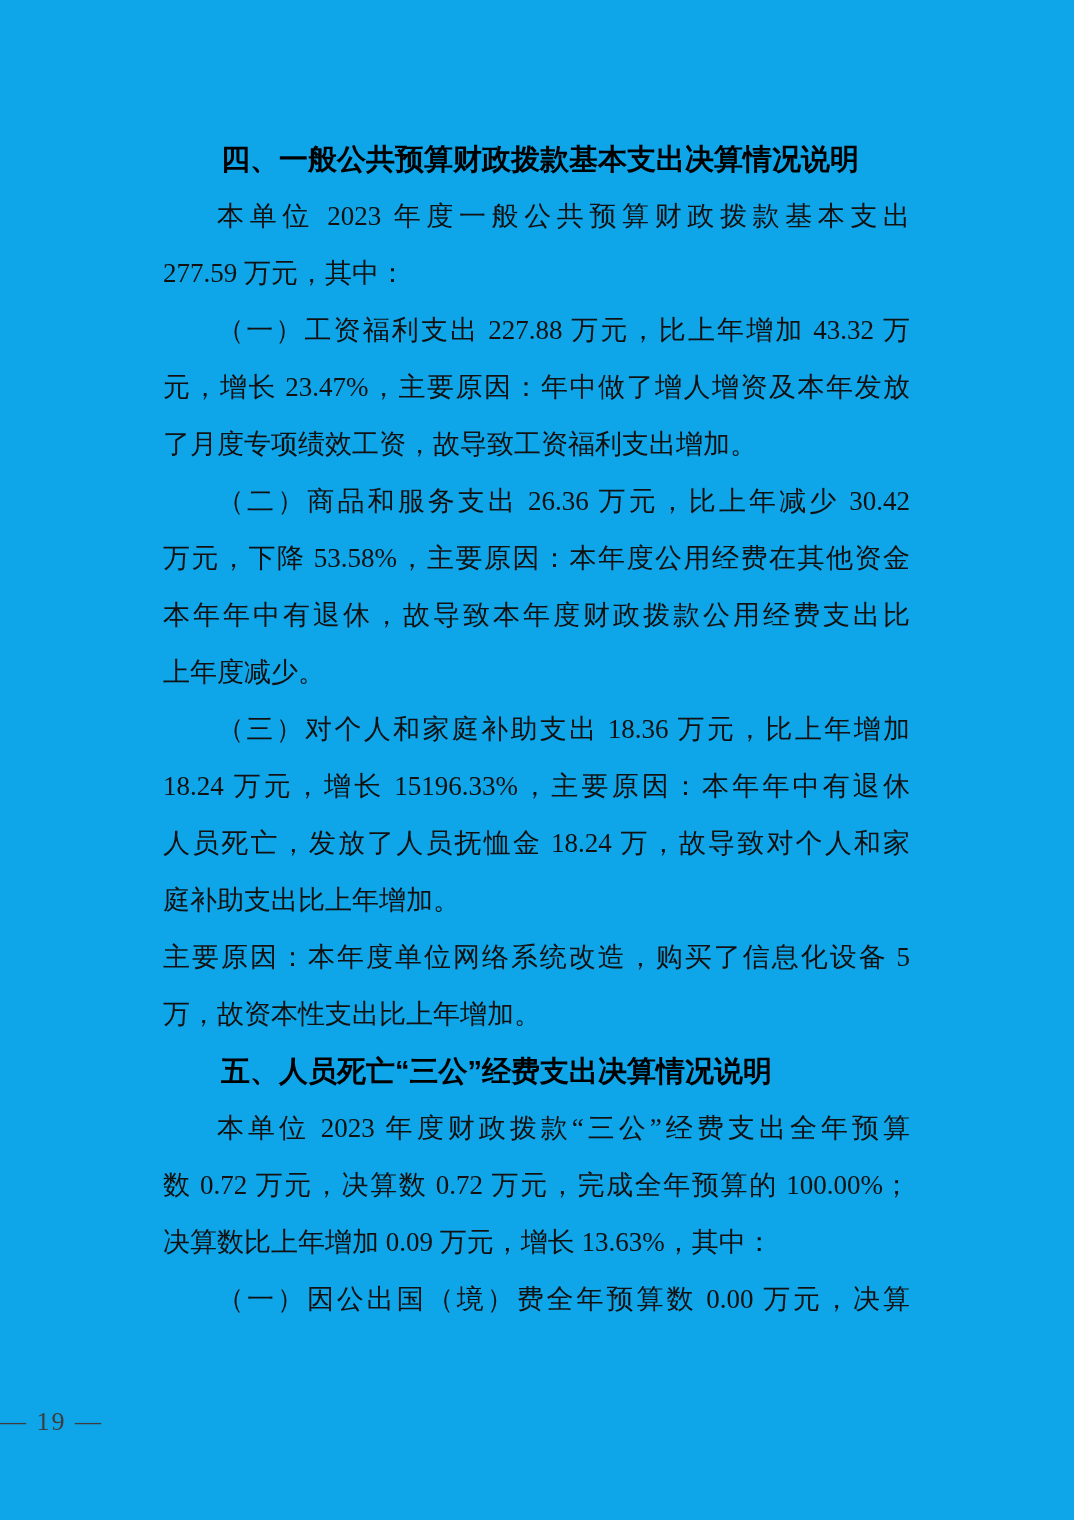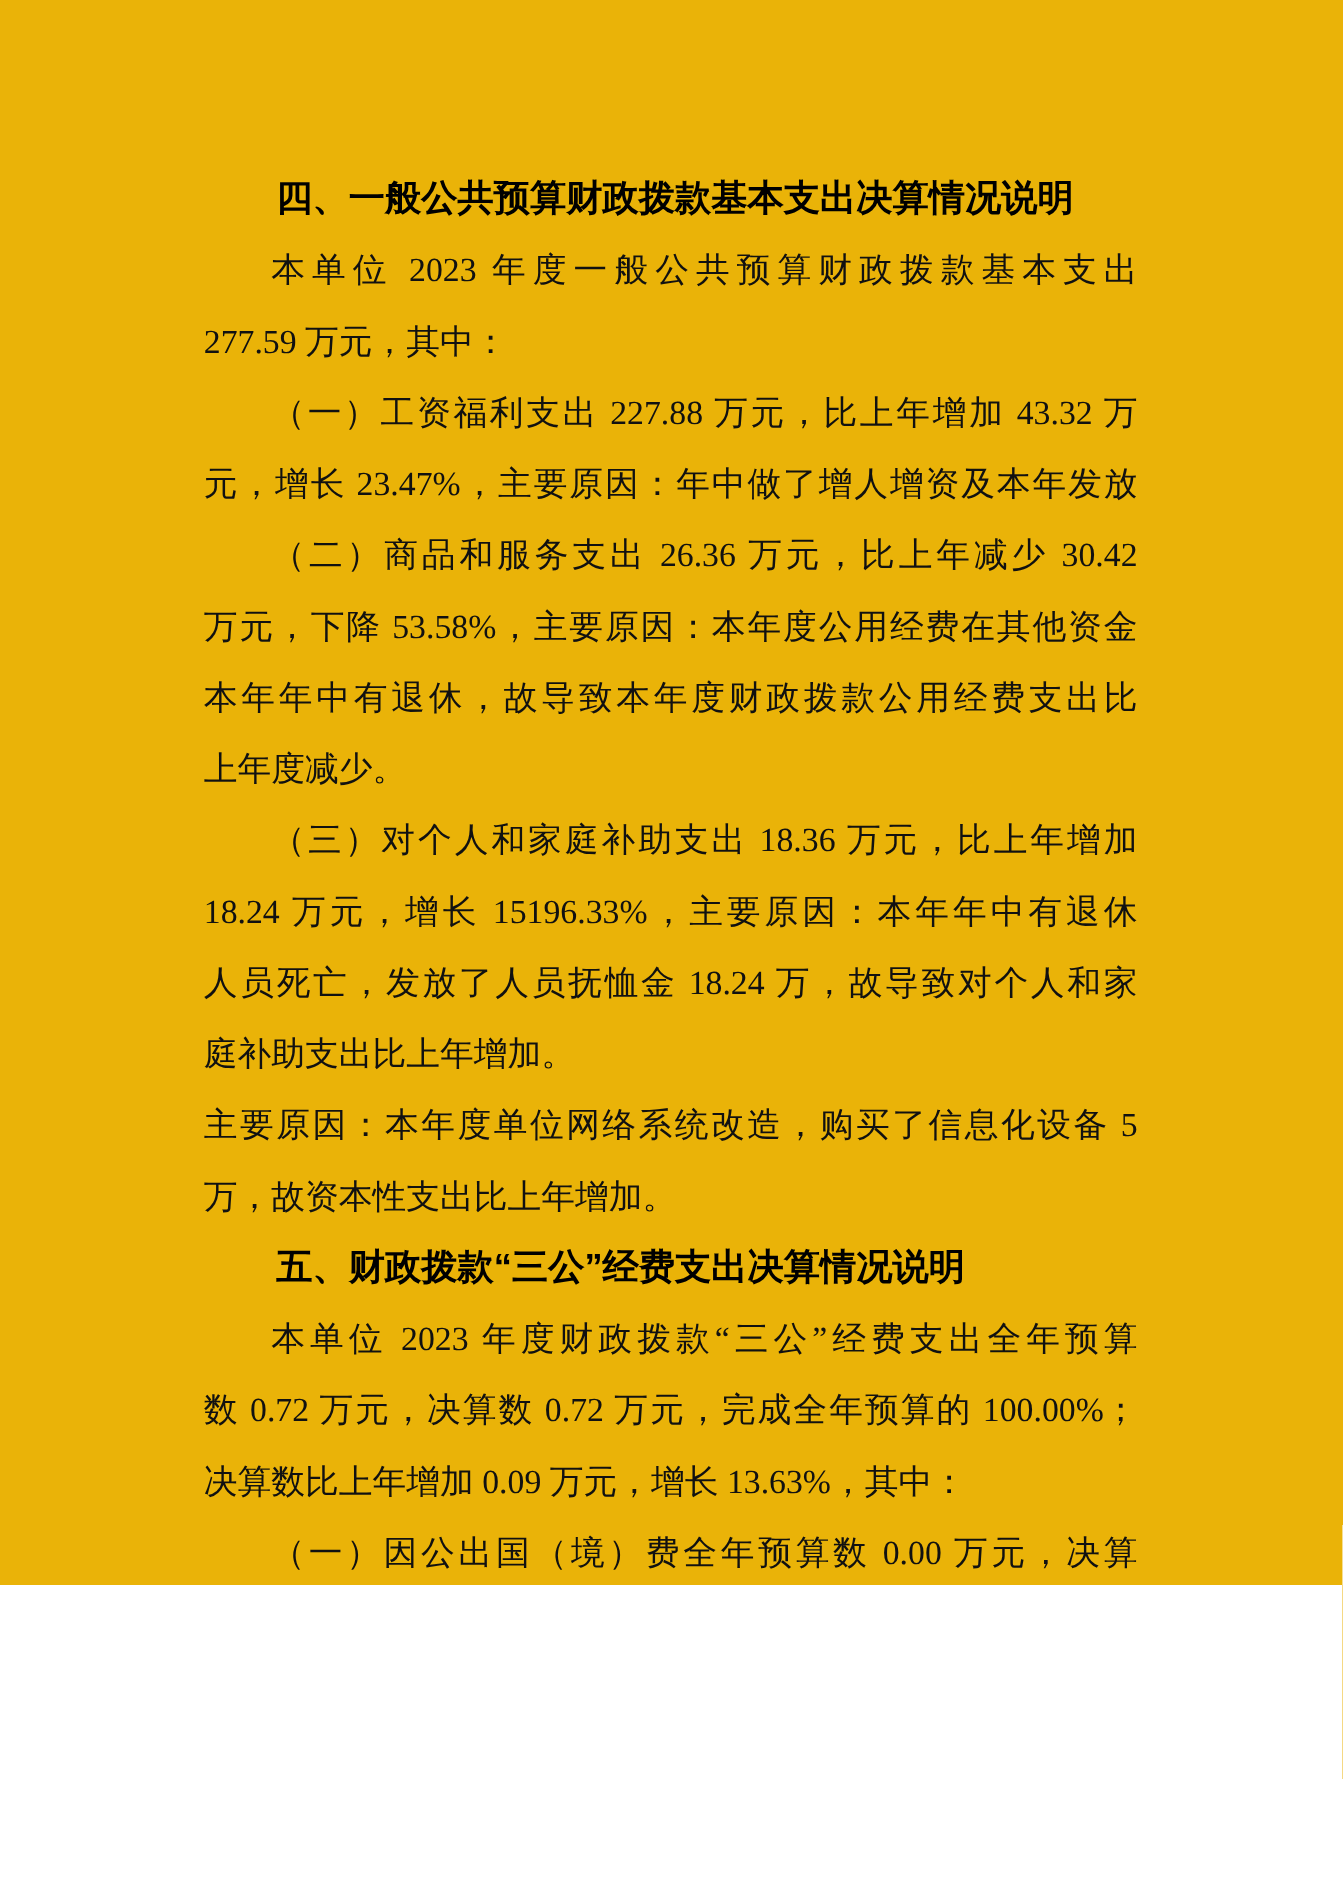--- a/index.html
+++ b/index.html
@@ -3,22 +3,22 @@
 <meta charset="utf-8">
 <style>
   html, body {
     margin: 0;
     padding: 0;
     background: #ffffff;
   }
   .doc-page {
     position: relative;
     width: 1074px;
-    height: 1268px;
-    background: #eab308;
+    height: 1520px;
+    background: #0ea5e9;
     overflow: hidden;
     font-family: "Liberation Serif", "DejaVu Serif", serif;
     color: #111111;
   }
   .text-column {
     position: absolute;
     left: 163px;
     top: 131px;
     width: 747px;
   }
@@ -58,31 +58,32 @@
 </head>
 <body>
 
 <div class="doc-page">
   <div class="text-column" id="text-column">
       <div class="line heading indent">四、一般公共预算财政拨款基本支出决算情况说明</div>
       <div class="line indent justify">本单位 2023 年度一般公共预算财政拨款基本支出</div>
       <div class="line">277.59 万元，其中：</div>
       <div class="line indent justify">（一）工资福利支出 227.88 万元，比上年增加 43.32 万</div>
       <div class="line justify">元，增长 23.47%，主要原因：年中做了增人增资及本年发放</div>
+      <div class="line">了月度专项绩效工资，故导致工资福利支出增加。</div>
       <div class="line indent justify">（二）商品和服务支出 26.36 万元，比上年减少 30.42</div>
       <div class="line justify">万元，下降 53.58%，主要原因：本年度公用经费在其他资金</div>
       <div class="line justify">本年年中有退休，故导致本年度财政拨款公用经费支出比</div>
       <div class="line">上年度减少。</div>
       <div class="line indent justify">（三）对个人和家庭补助支出 18.36 万元，比上年增加</div>
       <div class="line justify">18.24 万元，增长 15196.33%，主要原因：本年年中有退休</div>
       <div class="line justify">人员死亡，发放了人员抚恤金 18.24 万，故导致对个人和家</div>
       <div class="line">庭补助支出比上年增加。</div>
       <div class="line justify">主要原因：本年度单位网络系统改造，购买了信息化设备 5</div>
       <div class="line">万，故资本性支出比上年增加。</div>
-      <div class="line heading indent">五、财政拨款“三公”经费支出决算情况说明</div>
+      <div class="line heading indent">五、人员死亡“三公”经费支出决算情况说明</div>
       <div class="line indent justify">本单位 2023 年度财政拨款“三公”经费支出全年预算</div>
       <div class="line justify">数 0.72 万元，决算数 0.72 万元，完成全年预算的 100.00%；</div>
       <div class="line">决算数比上年增加 0.09 万元，增长 13.63%，其中：</div>
       <div class="line indent justify">（一）因公出国（境）费全年预算数 0.00 万元，决算</div>
     </div>
   <div class="page-footer">
     <span>— 19 —</span>
   </div>
 </div>
 

